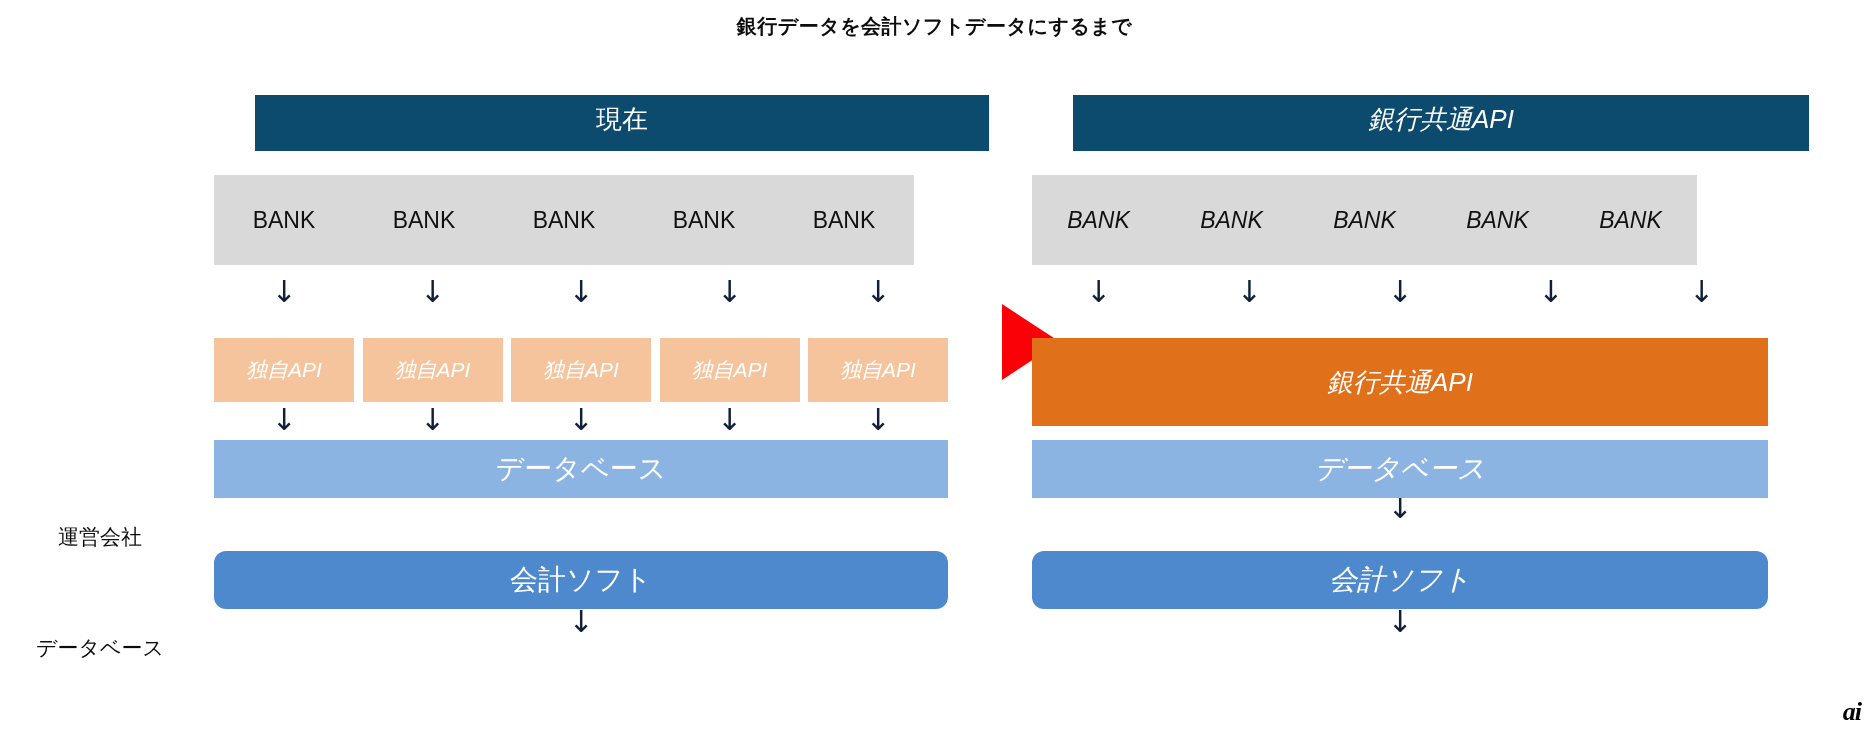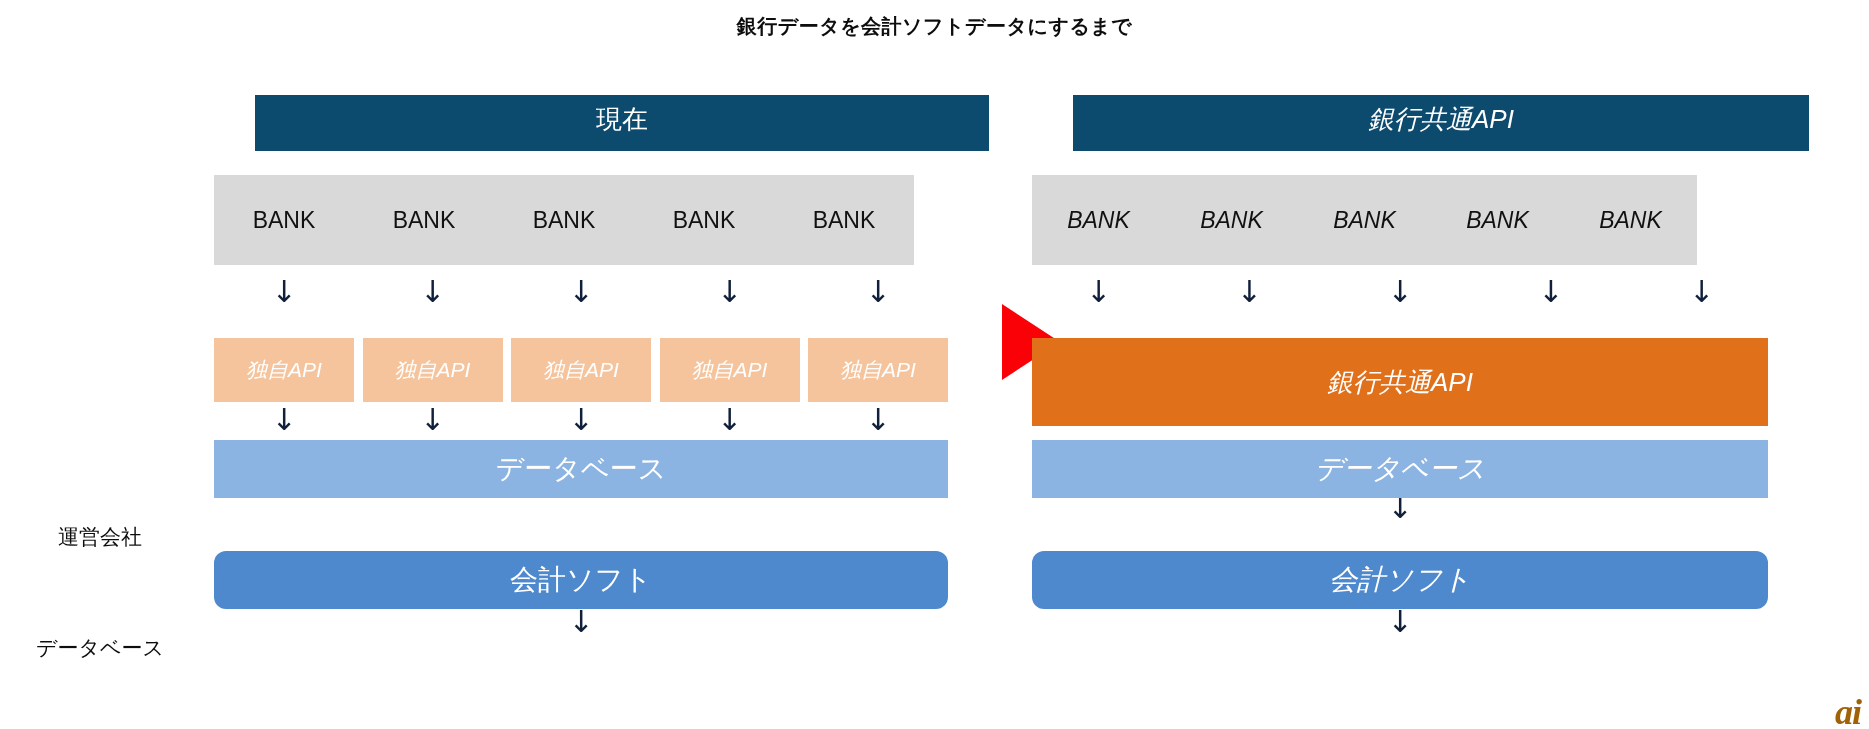--- a/index.html
+++ b/index.html
@@ -202,24 +202,24 @@
     border-bottom: 38px solid transparent;
     border-left: 58px solid #fa0007;
   }
 
   
   #watermark {
     position: absolute;
     right: 8px;
     bottom: 2px;
     font-family: "Liberation Serif", "DejaVu Serif", serif;
-    font-size: 36px;
+    font-size: 26px;
     font-style: italic;
     font-weight: bold;
-    color: #a16207;
+    color: #000000;
     line-height: 30px;
     letter-spacing: -1px;
   }
 </style>
 </head>
 <body>
 
 <div id="canvas">
 
   <div id="diagram-title">銀行データを会計ソフトデータにするまで</div>

